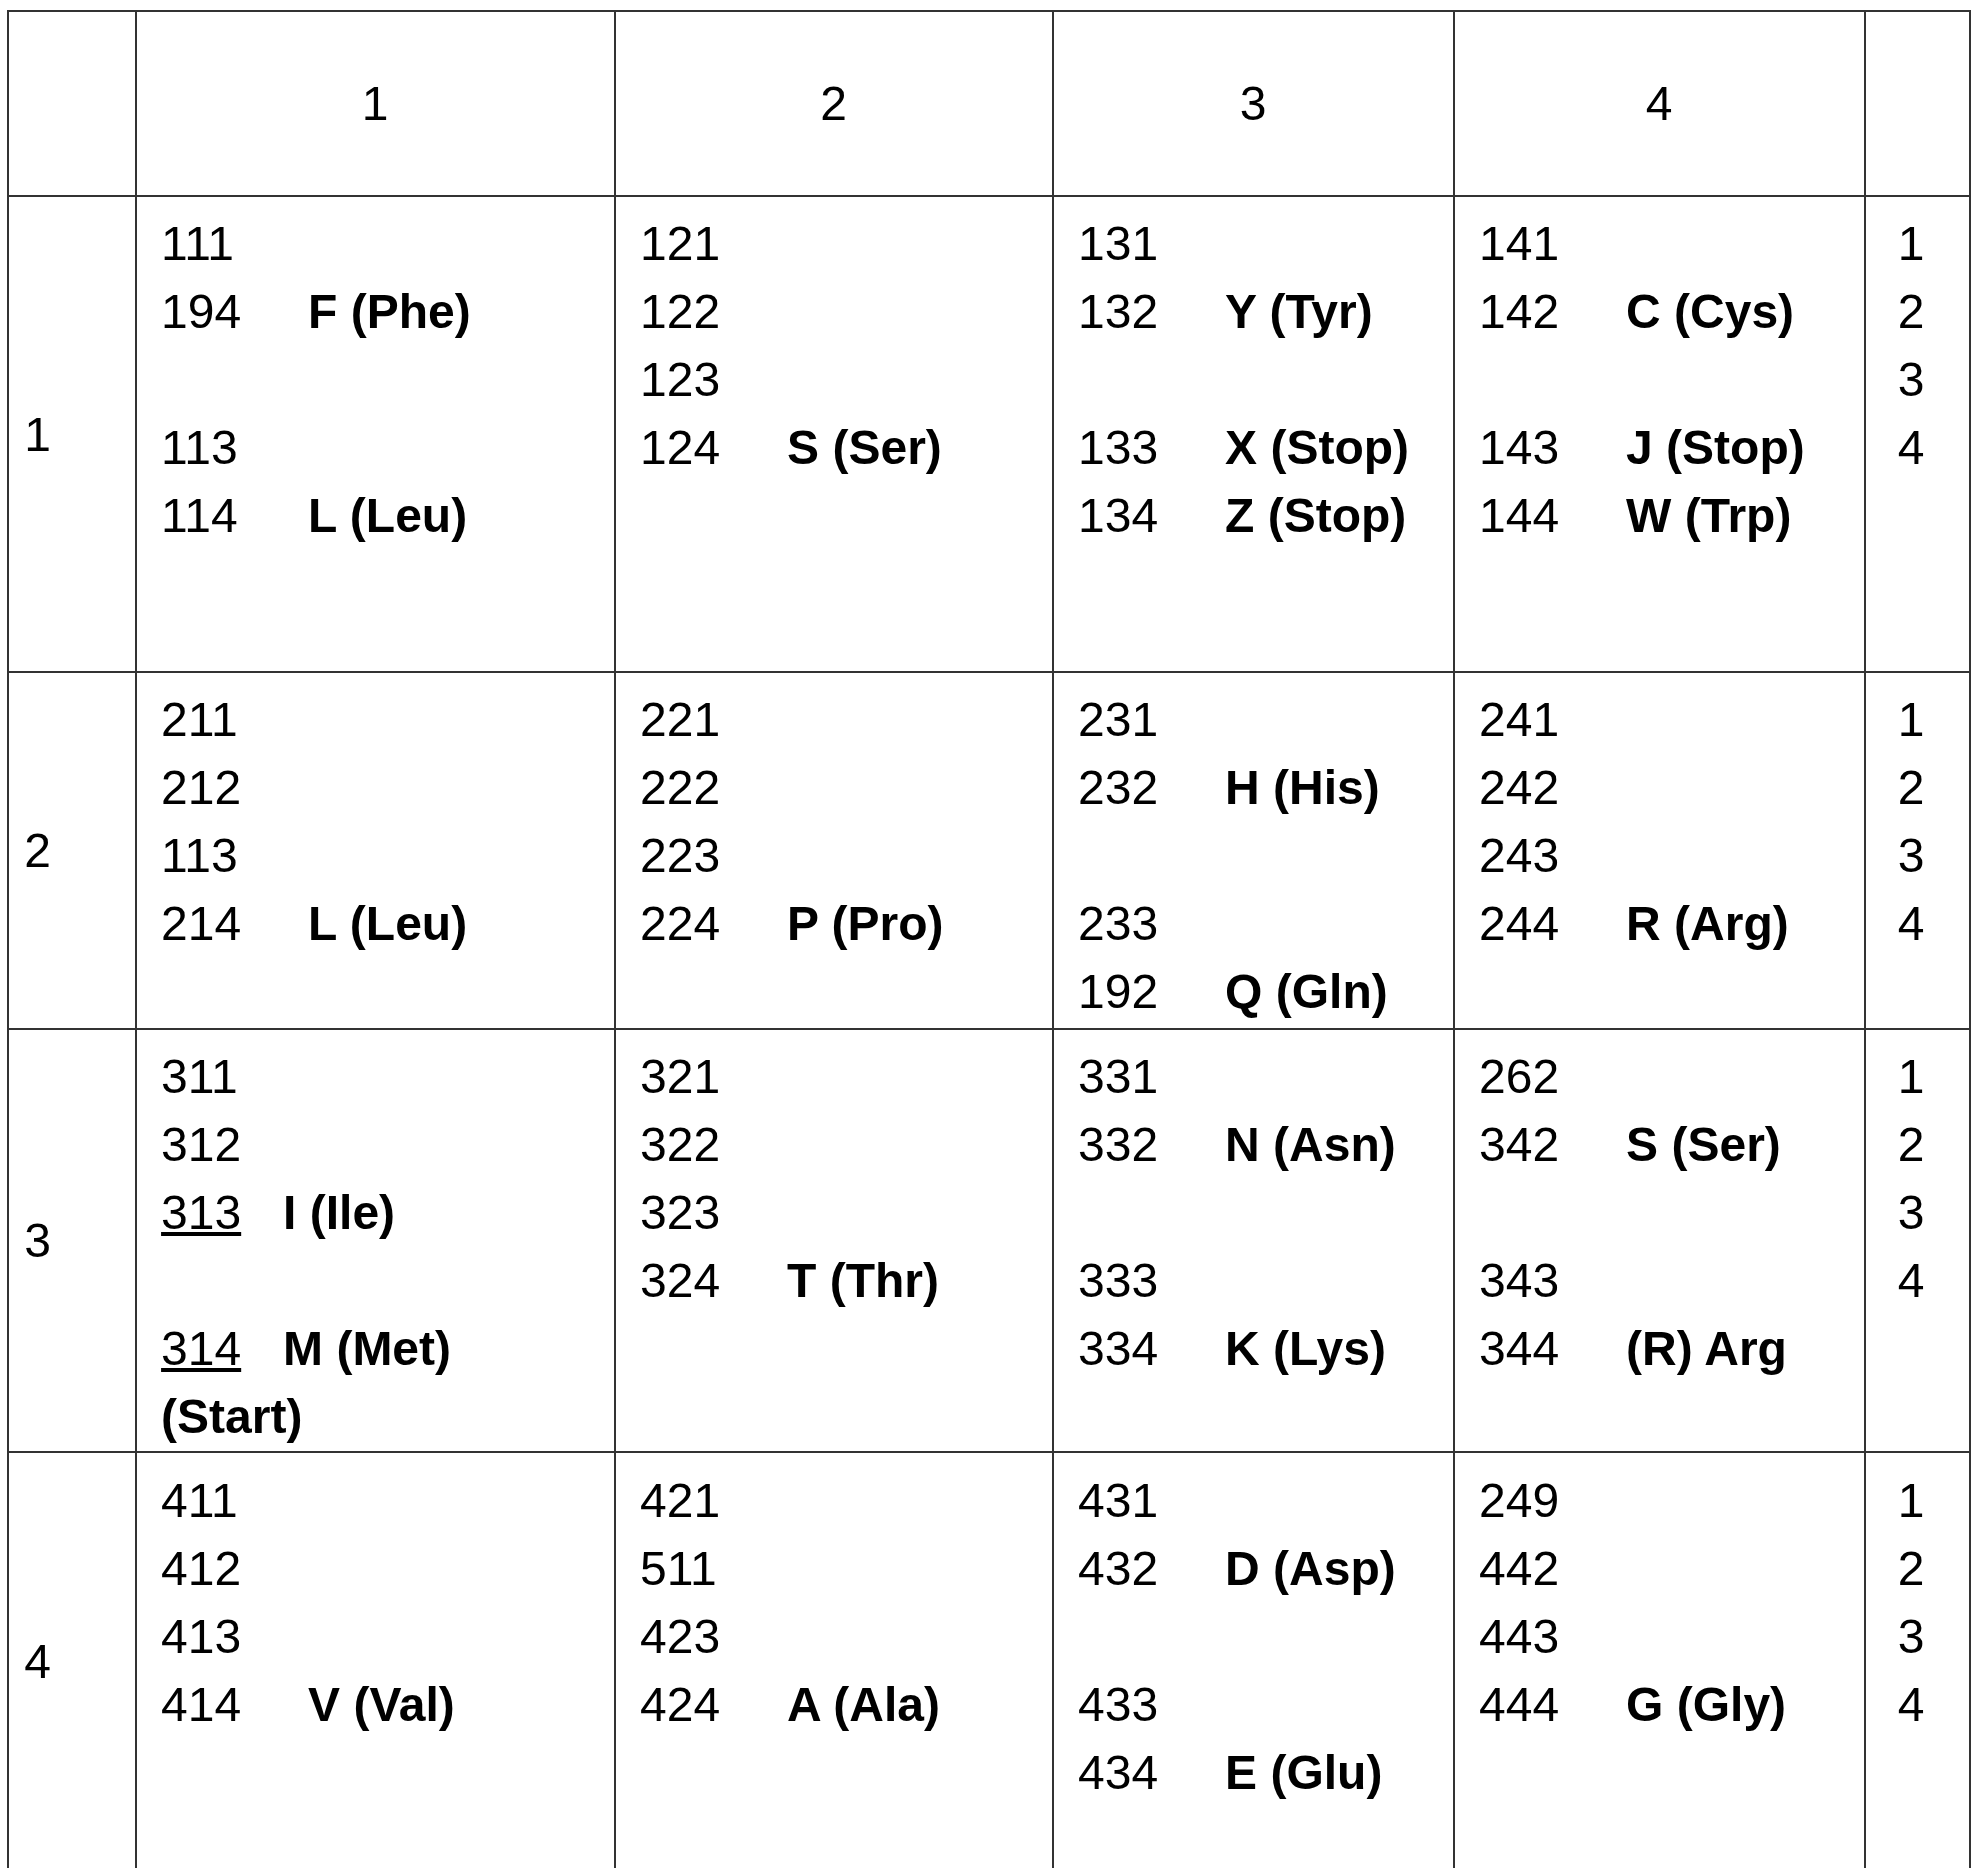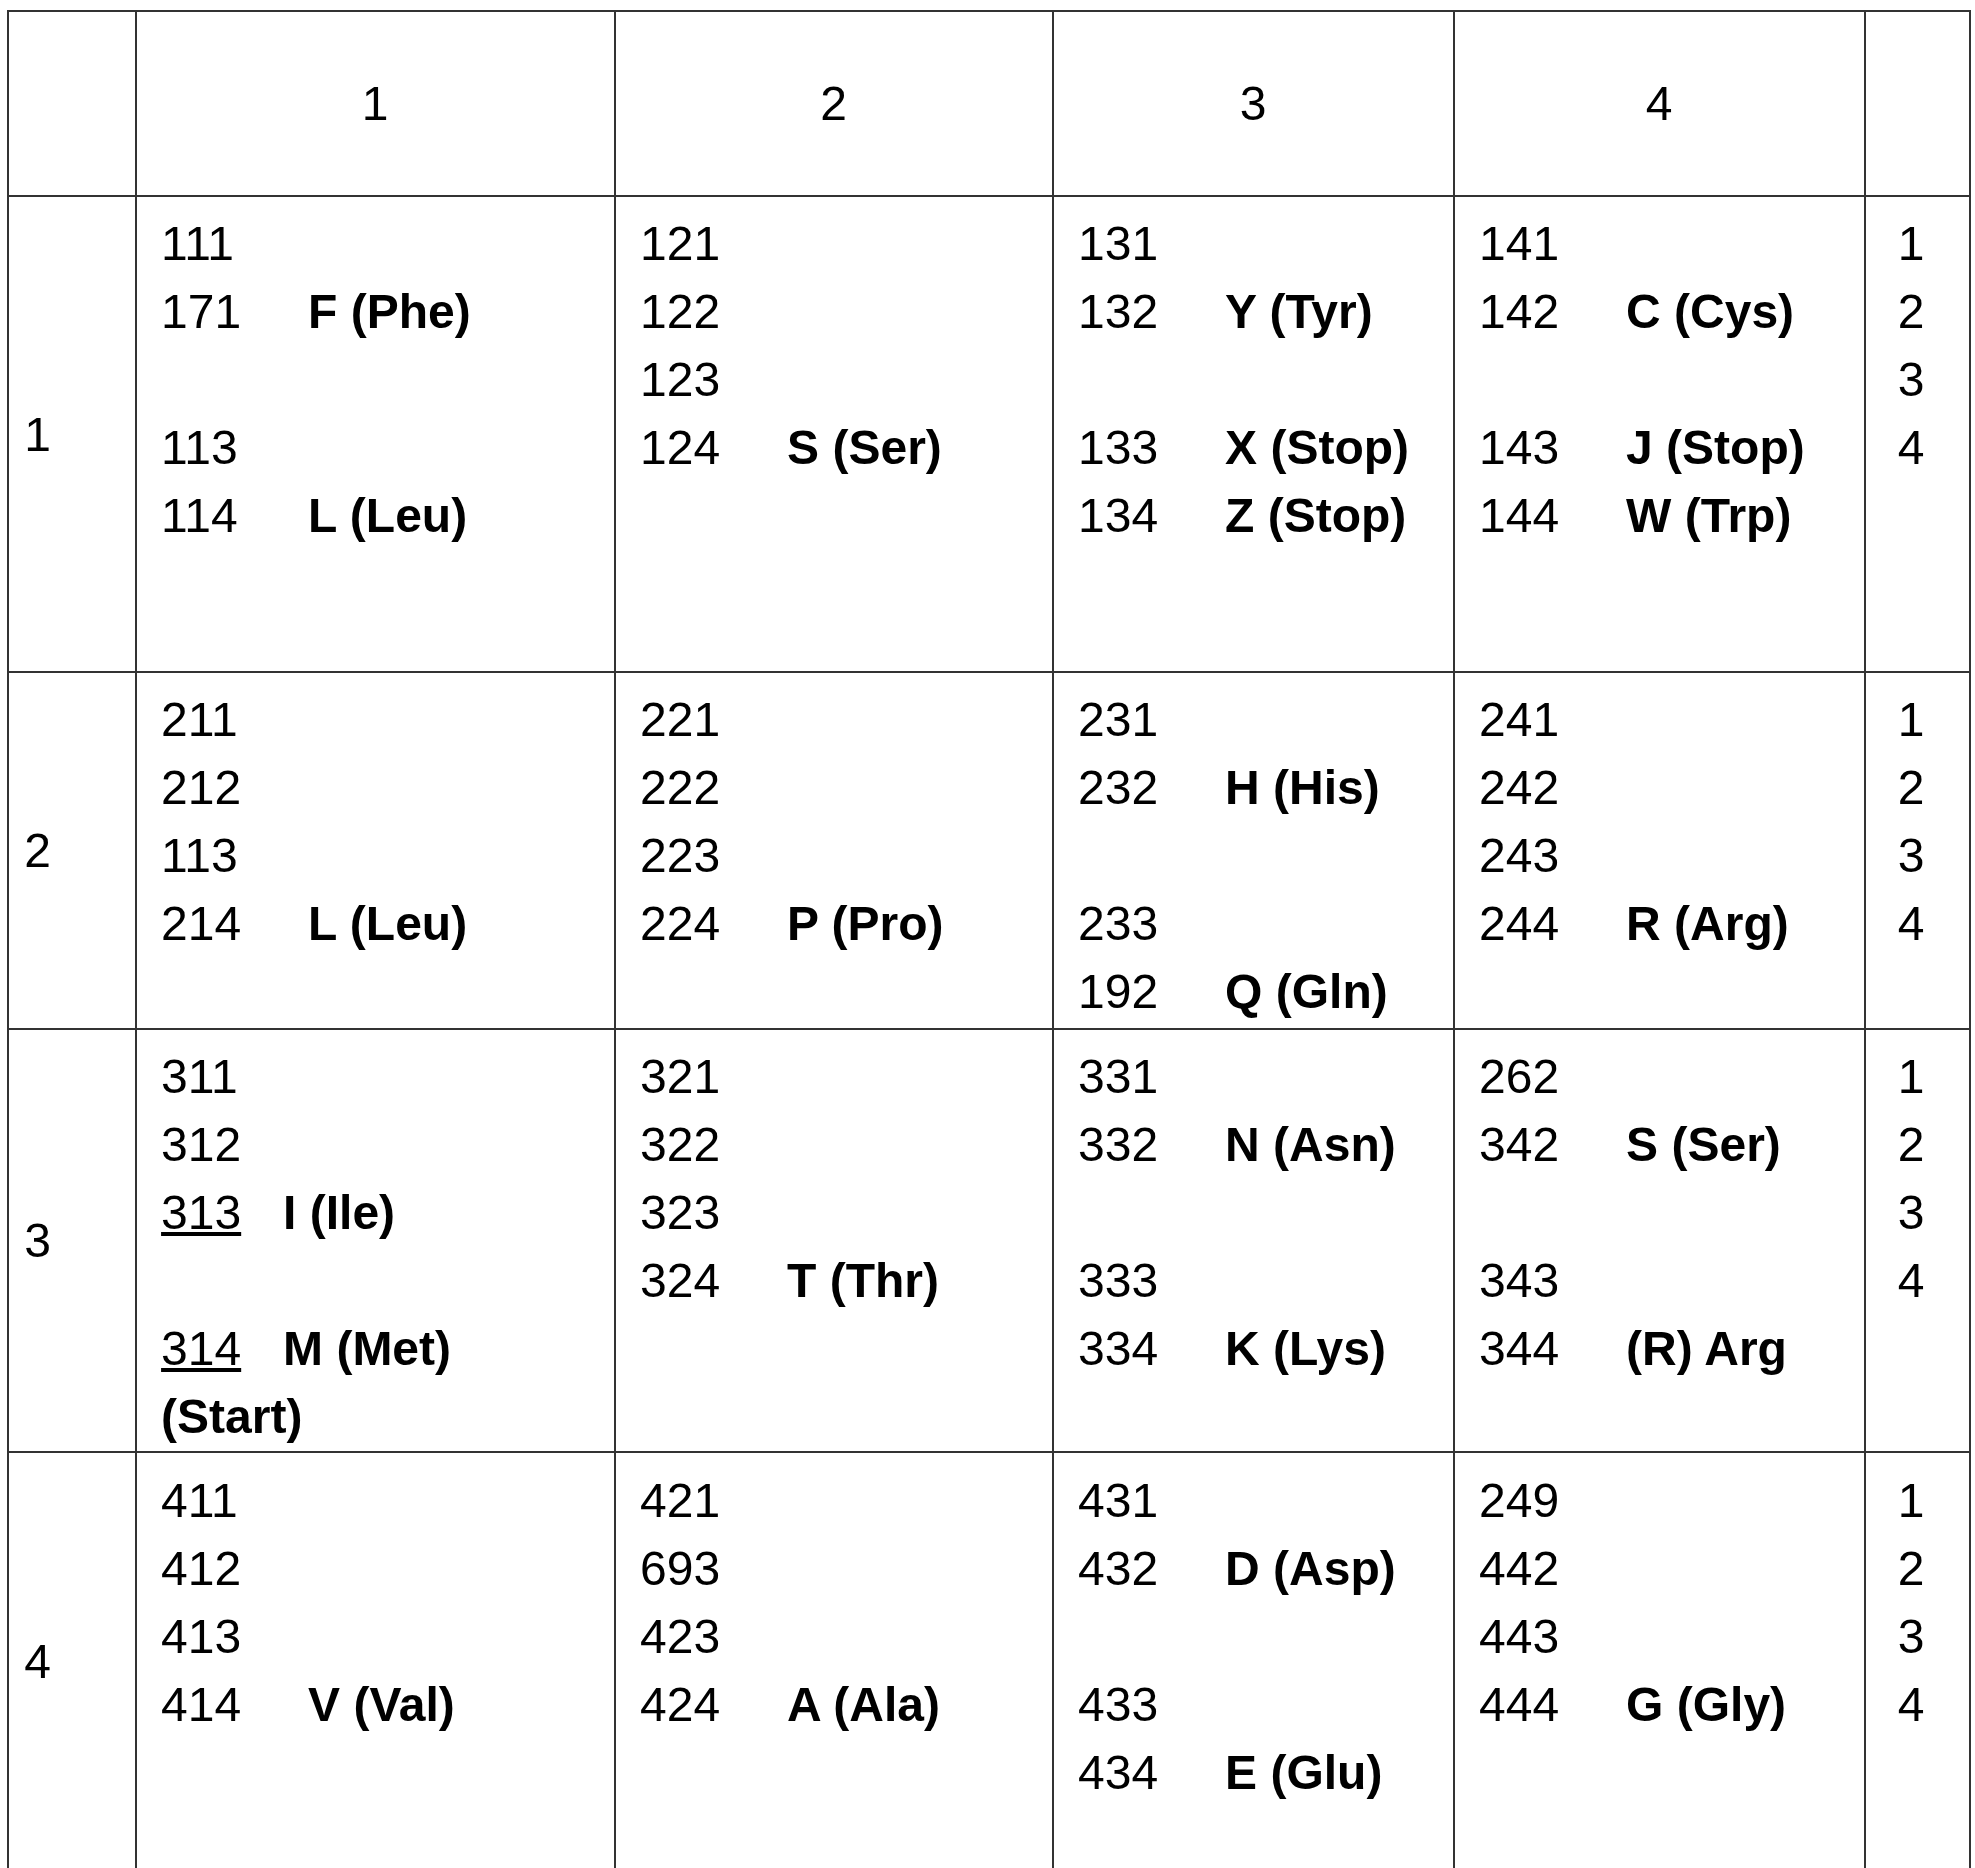--- a/index.html
+++ b/index.html
@@ -43,21 +43,21 @@
     <td class="hlabel">1</td>
     <td class="hlabel">2</td>
     <td class="hlabel">3</td>
     <td class="hlabel">4</td>
     <td></td>
   </tr>
   <tr style="height:476px">
         <td class="rowlabel">1</td>
         <td class="cell">
           <div class="line"><span class="num">111</span><span class="aa"></span></div>
-          <div class="line"><span class="num">171</span><span class="aa">F (Phe)</span></div>
+          <div class="line"><span class="num">194</span><span class="aa">F (Phe)</span></div>
           <div class="line"><span class="num"></span><span class="aa"></span></div>
           <div class="line"><span class="num">113</span><span class="aa"></span></div>
           <div class="line"><span class="num">114</span><span class="aa">L (Leu)</span></div>
         </td>
         <td class="cell">
           <div class="line"><span class="num">121</span><span class="aa"></span></div>
           <div class="line"><span class="num">122</span><span class="aa"></span></div>
           <div class="line"><span class="num">123</span><span class="aa"></span></div>
           <div class="line"><span class="num">124</span><span class="aa">S (Ser)</span></div>
         </td>
@@ -156,21 +156,21 @@
   <tr style="height:419px">
         <td class="rowlabel">4</td>
         <td class="cell">
           <div class="line"><span class="num">411</span><span class="aa"></span></div>
           <div class="line"><span class="num">412</span><span class="aa"></span></div>
           <div class="line"><span class="num">413</span><span class="aa"></span></div>
           <div class="line"><span class="num">414</span><span class="aa">V (Val)</span></div>
         </td>
         <td class="cell">
           <div class="line"><span class="num">421</span><span class="aa"></span></div>
-          <div class="line"><span class="num">693</span><span class="aa"></span></div>
+          <div class="line"><span class="num">511</span><span class="aa"></span></div>
           <div class="line"><span class="num">423</span><span class="aa"></span></div>
           <div class="line"><span class="num">424</span><span class="aa">A (Ala)</span></div>
         </td>
         <td class="cell">
           <div class="line"><span class="num">431</span><span class="aa"></span></div>
           <div class="line"><span class="num">432</span><span class="aa">D (Asp)</span></div>
           <div class="line"><span class="num"></span><span class="aa"></span></div>
           <div class="line"><span class="num">433</span><span class="aa"></span></div>
           <div class="line"><span class="num">434</span><span class="aa">E (Glu)</span></div>
         </td>

